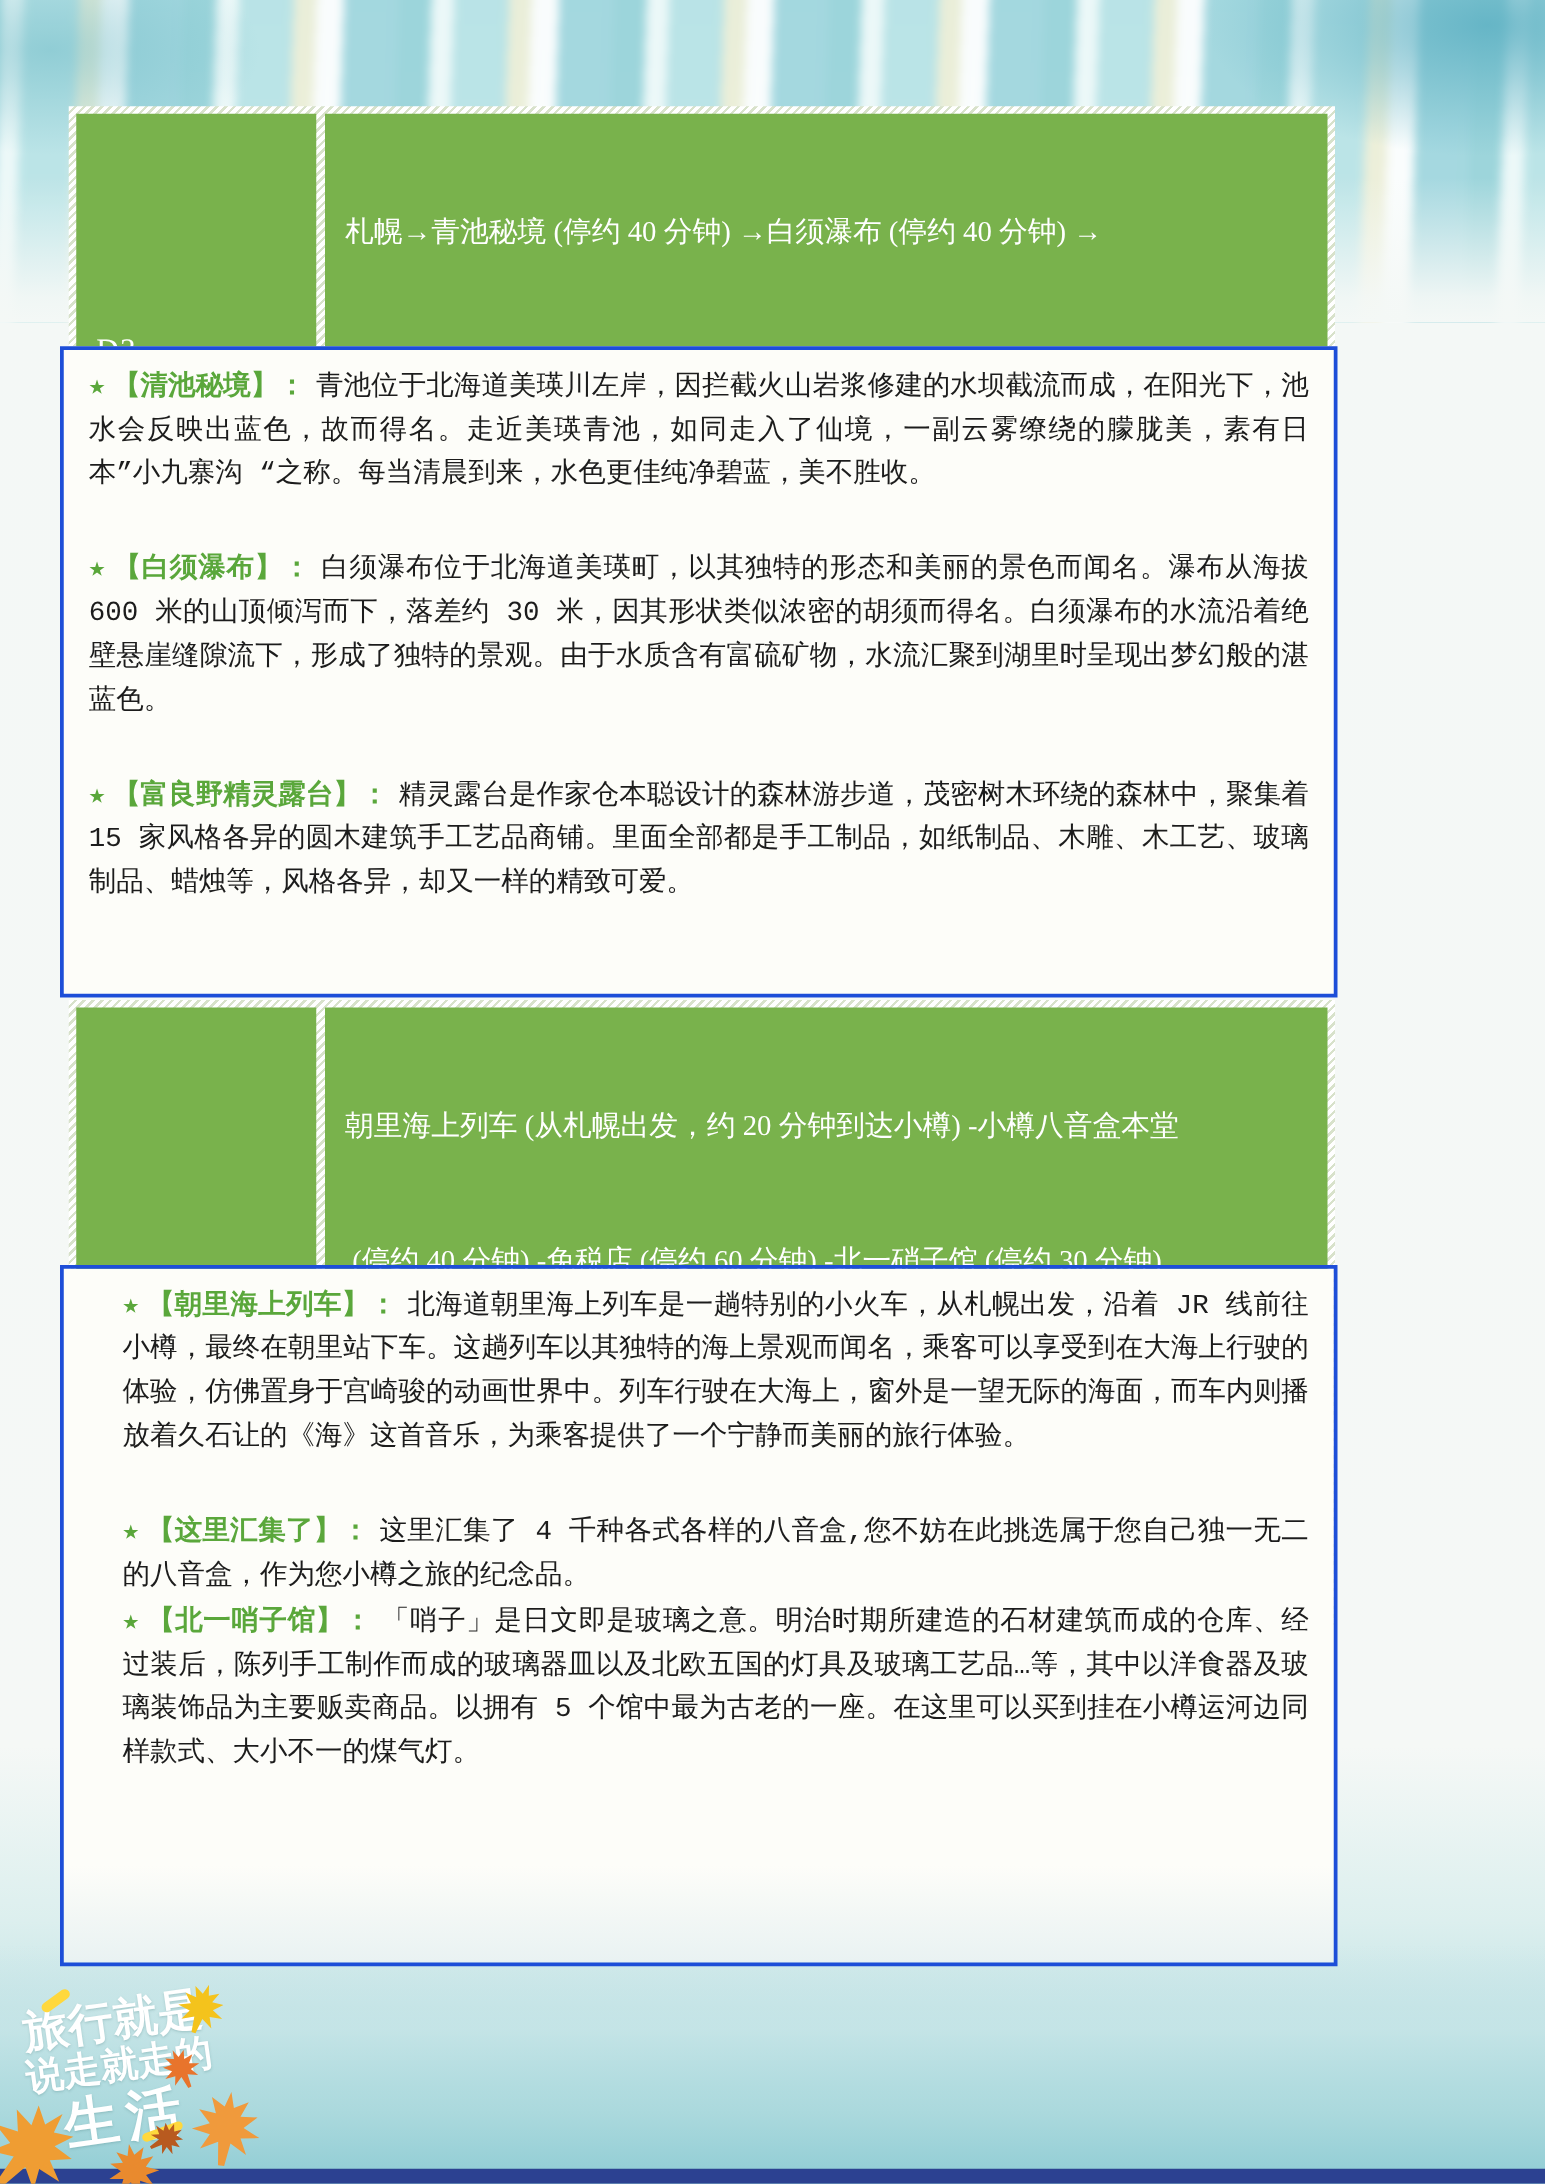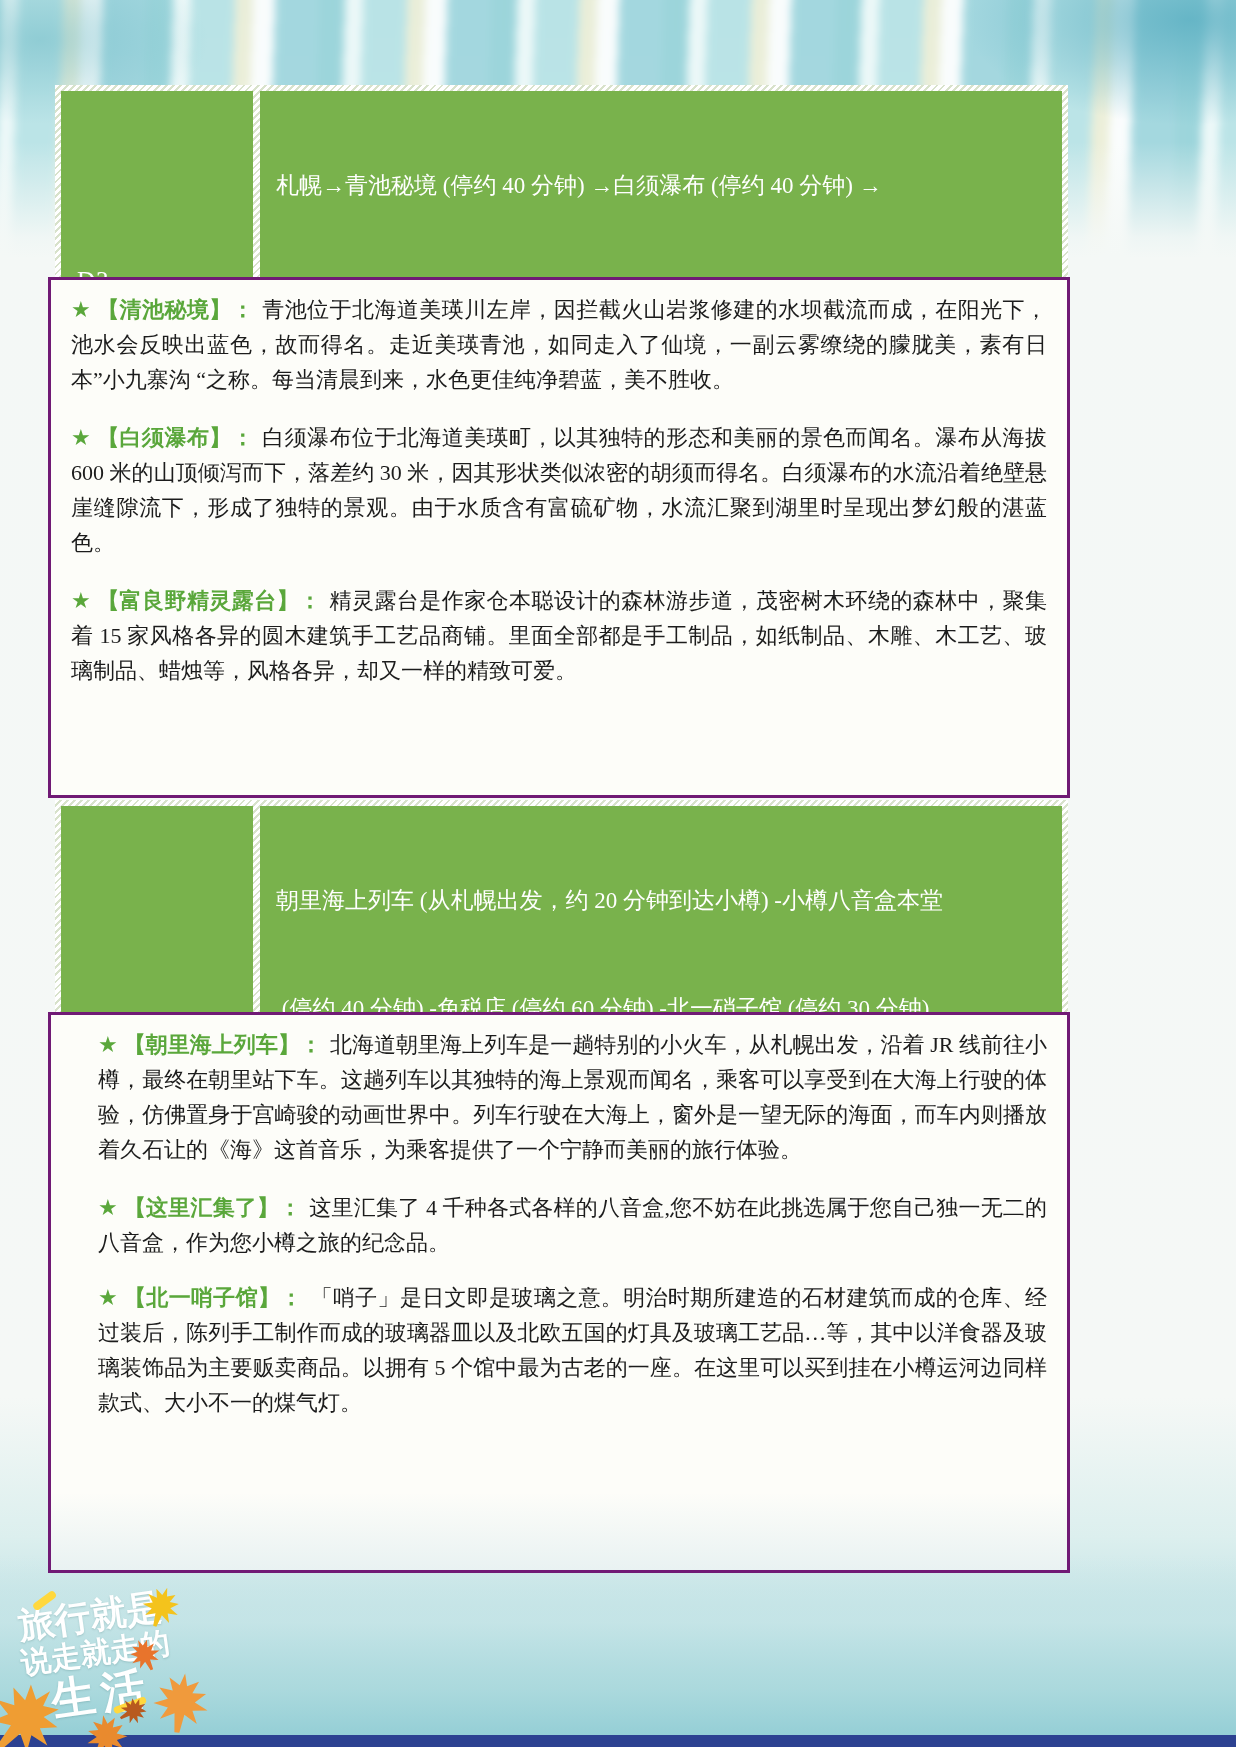--- a/index.html
+++ b/index.html
@@ -40,29 +40,29 @@
   .cell { background:#79b24c; color:#ffffff; font-size:23px; }
   .day-cell { grid-row:1 / span 2; display:flex; align-items:center; padding-left:16px;
     font-size:25px; letter-spacing:1px; }
   .route-cell { padding:5px 16px 3px; line-height:36px; white-space:pre-wrap; }
   .meals-cell { padding:4px 16px; line-height:36px; }
   .meals-row span { display:inline-block; }
   .meals-row span + span { margin-left:95px; }
 
   
   .desc-block { position:absolute; left:48px; width:1022px; box-sizing:border-box;
-    border:3px solid #701a75; background:#fdfdf9;
+    border:3px solid #1d4ed8; background:#fdfdf9;
     padding:12px 20px 16px; font-size:22px; line-height:35px; color:#1c1c1c;
-    text-align:justify; }
+    text-align:justify;font-family:Liberation Mono, monospace; }
   .block-1 { top:277px; min-height:521px; }
   .block-2 { top:1012px; min-height:561px;
     background:linear-gradient(180deg,#fdfdf9 0 86%, #e9f2f2 100%);padding-left:47px; }
   .desc-block p { margin:0; }
-  .desc-block p.gap { margin-top:23px; }
-  .desc-block p.gap-sm { margin-top:20px; }
+  .desc-block p.gap { margin-top:41px; }
+  .desc-block p.gap-sm { margin-top:2px; }
   .star { color:#5aa73b; }
   .star:not(:empty) { margin-right:6px; }
   .ptitle { color:#5aa73b; font-weight:bold; }
   .ptitle:not(:empty) { margin-right:8px; }
 
   
   .watermark { position:absolute; left:10px; top:1596px; width:172px;
     transform:rotate(-8deg); color:#ffffff; font-weight:bold; text-align:center;
     line-height:1.12; text-shadow:0 1px 2px rgba(60,110,110,0.25); z-index:5; }
   .wm-line1 { font-size:36px; }

